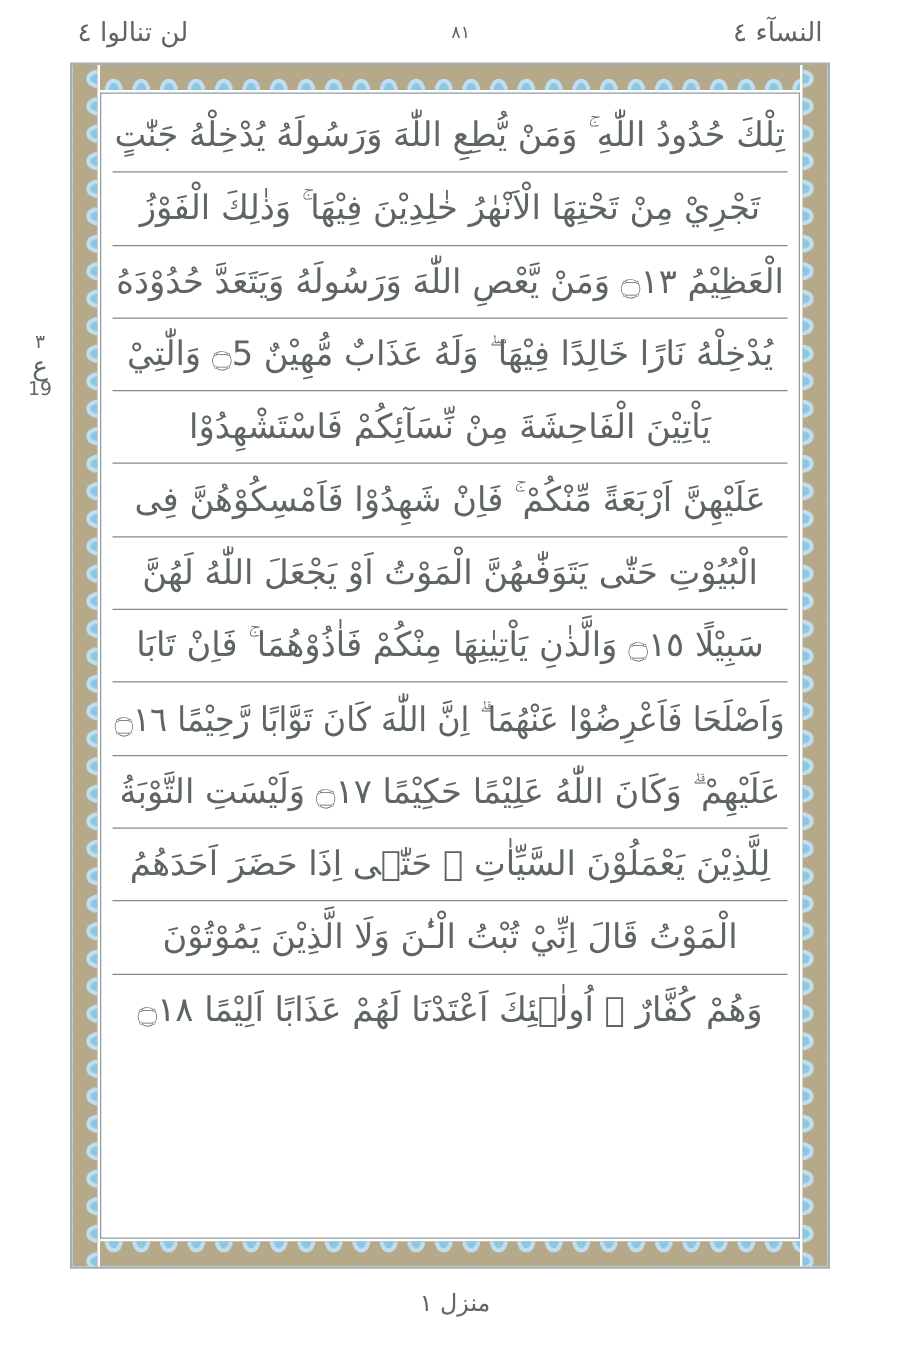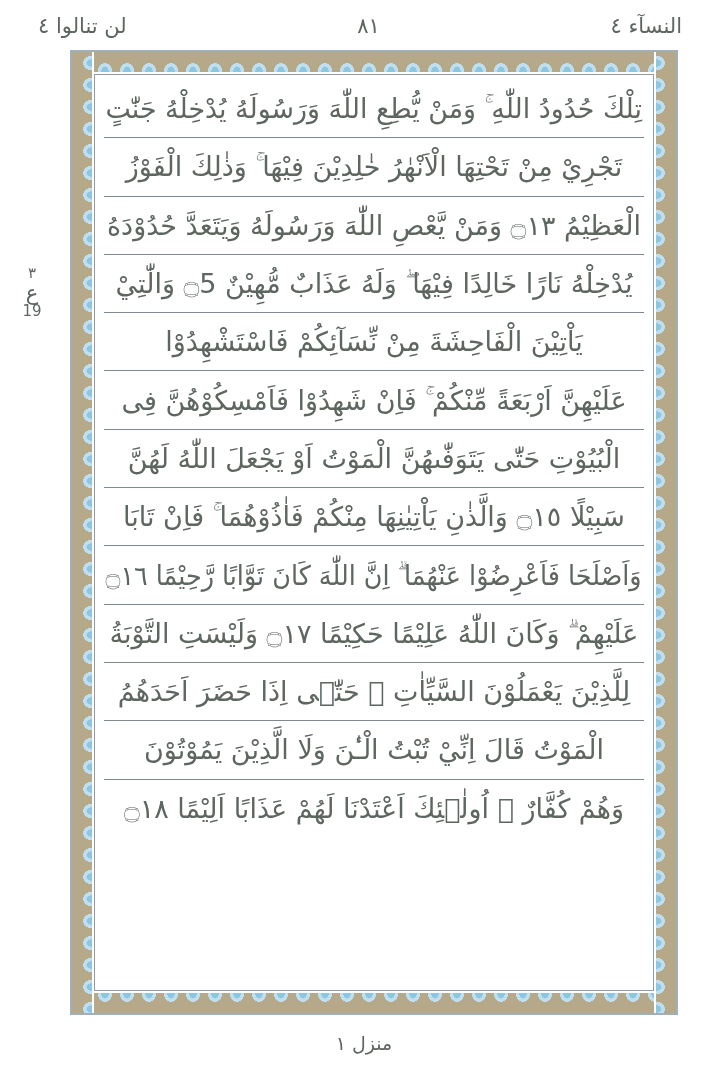--- a/index.html
+++ b/index.html
@@ -19,45 +19,45 @@
   
   .page-header {
     position: absolute;
     top: 6px;
     left: 0;
     width: 720px;
     height: 40px;
     display: flex;
     align-items: center;
     justify-content: space-between;
-    padding: 0 38px;
+    padding: 0 62px;
     box-sizing: border-box;
   }
   .hdr-text {
     font-family: "DejaVu Sans", sans-serif;
     font-size: 21px;
     color: #5e6660;
     direction: rtl;
     unicode-bidi: bidi-override;
     white-space: nowrap;
     line-height: 1;
   }
   .hdr-juz { text-align: right; }
   .hdr-surah { text-align: right; }
   .hdr-pageno {
-    font-size: 21px;
+    font-size: 14px;
     color: #5e6660;
     direction: rtl;
     letter-spacing: 0px;
   }
 
   
   .page-frame {
     position: absolute;
-    left: 70px;
+    left: 56px;
     top: 50px;
     width: 608px;
     height: 965px;
     box-sizing: border-box;
     border: 2px solid #9fb0b8;
     background: #ffffff;
   }
 
   
   .border-band {

